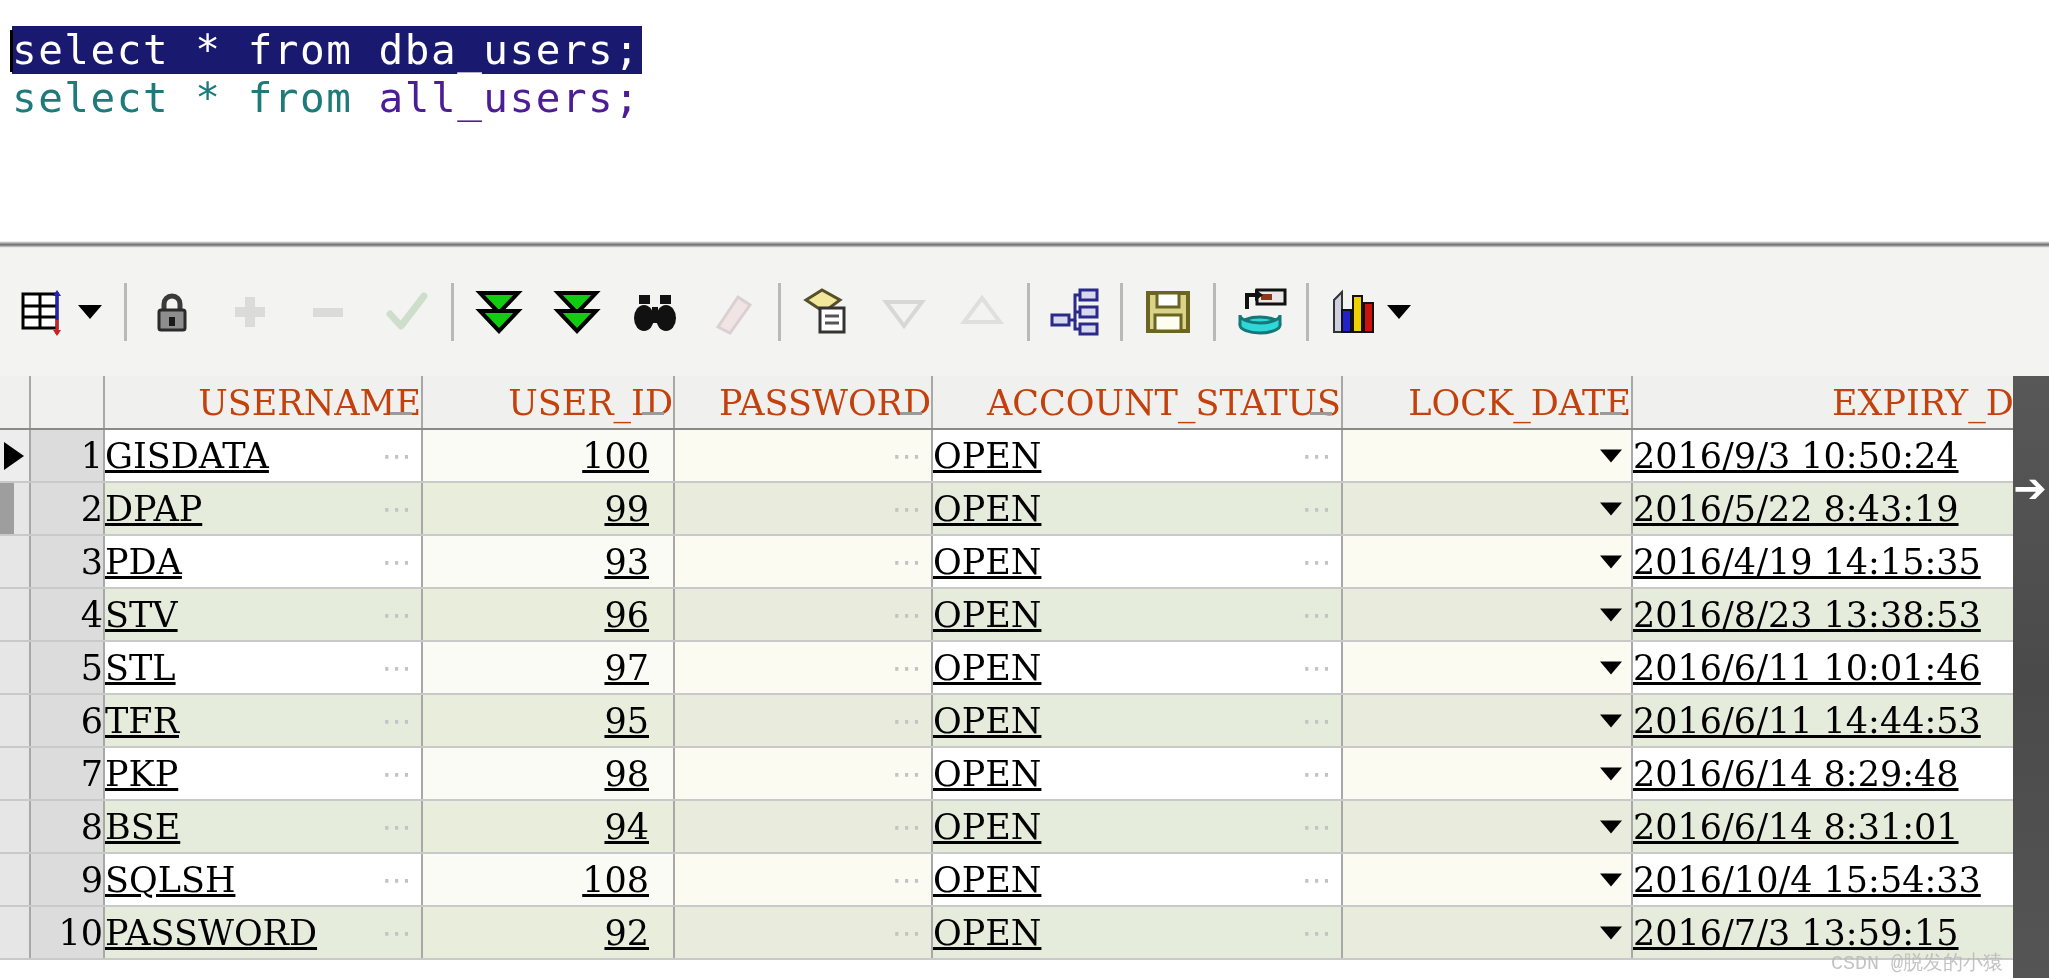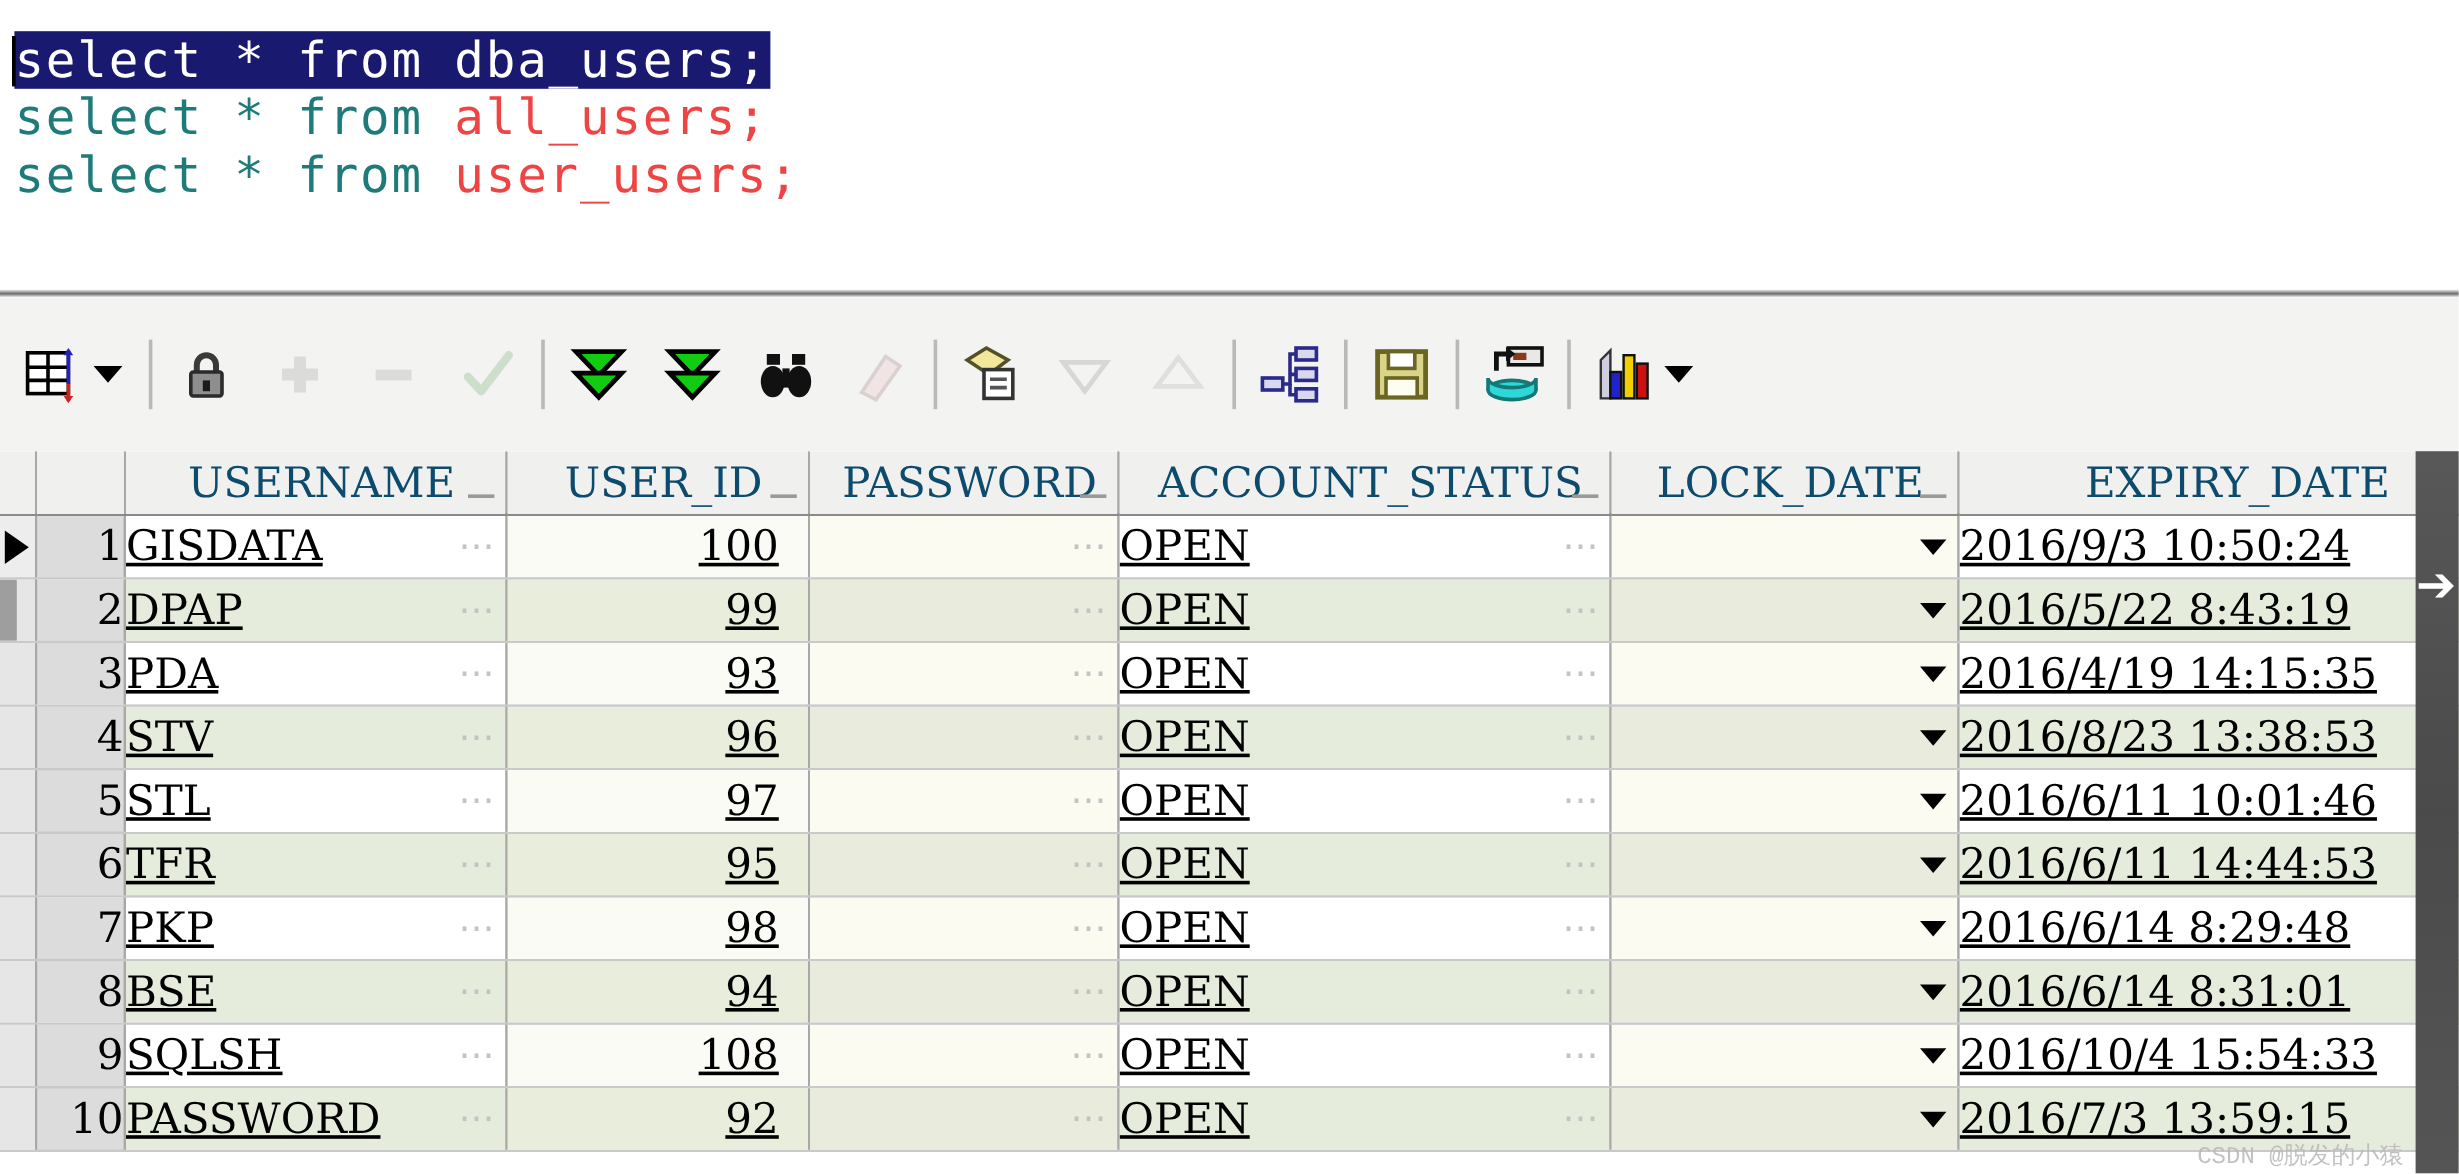--- a/index.html
+++ b/index.html
@@ -30,21 +30,21 @@
   .sql-line {
     height: 48px;
     line-height: 48px;
     font-family: "DejaVu Sans Mono", monospace;
     font-size: 41px;
     letter-spacing: 1.5px;
     white-space: pre;
     display: block;
   }
   .sql-line .kw { color: #1f7a7a; }
-  .sql-line .ident { color: #ef4444; }
+  .sql-line .ident { color: #4c1d95; }
   .sql-line.selected {
     display: inline-block;
     background: #191970;
     padding: 0 2px 0 0;
   }
   .sql-line.selected .kw,
   .sql-line.selected .ident { color: #ffffff; }
   #editor-caret {
     position: absolute;
     left: 10px;
@@ -128,23 +128,23 @@
     height: 53px;
     font-weight: normal;
     font-size: 35px;
     overflow: hidden;
     white-space: nowrap;
     box-sizing: border-box;
   }
   table.grid thead th {
     background: #f0f0ee;
     border-bottom: 2px solid #8a8a8a;
-    text-align: center;
+    text-align: right;
     position: relative;
-    color: #0c4a6e;
+    color: #c2410c;
     font-family: "DejaVu Serif", serif;
     letter-spacing: 0px;
   }
   .hdr-label {
     padding-left: 10px;
     display: inline-block;
     vertical-align: middle;
   }
   .hdr-resize {
     position: absolute;
@@ -276,23 +276,20 @@
   <div id="editor-caret"></div>
 
   <div>
     <span class="sql-line selected"><span class="kw">select</span> <span class="kw">*</span> <span class="kw">from</span> <span class="ident">dba_users;</span></span>
   </div>
 
   <div>
     <span class="sql-line"><span class="kw">select</span> <span class="kw">*</span> <span class="kw">from</span> <span class="ident">all_users;</span></span>
   </div>
 
-  <div>
-    <span class="sql-line"><span class="kw">select</span> <span class="kw">*</span> <span class="kw">from</span> <span class="ident">user_users;</span></span>
-  </div>
 </div>
 
 <div id="pane-splitter"></div>
 
 <div id="grid-toolbar">
 
   <div class="tb-btn">
     <svg width="52" height="52" viewBox="0 0 52 52">
       <rect x="4" y="8" width="34" height="34" fill="#ffffff" stroke="#000000" stroke-width="3"></rect>
       <line x1="4" y1="20" x2="38" y2="20" stroke="#000000" stroke-width="3"></line>

